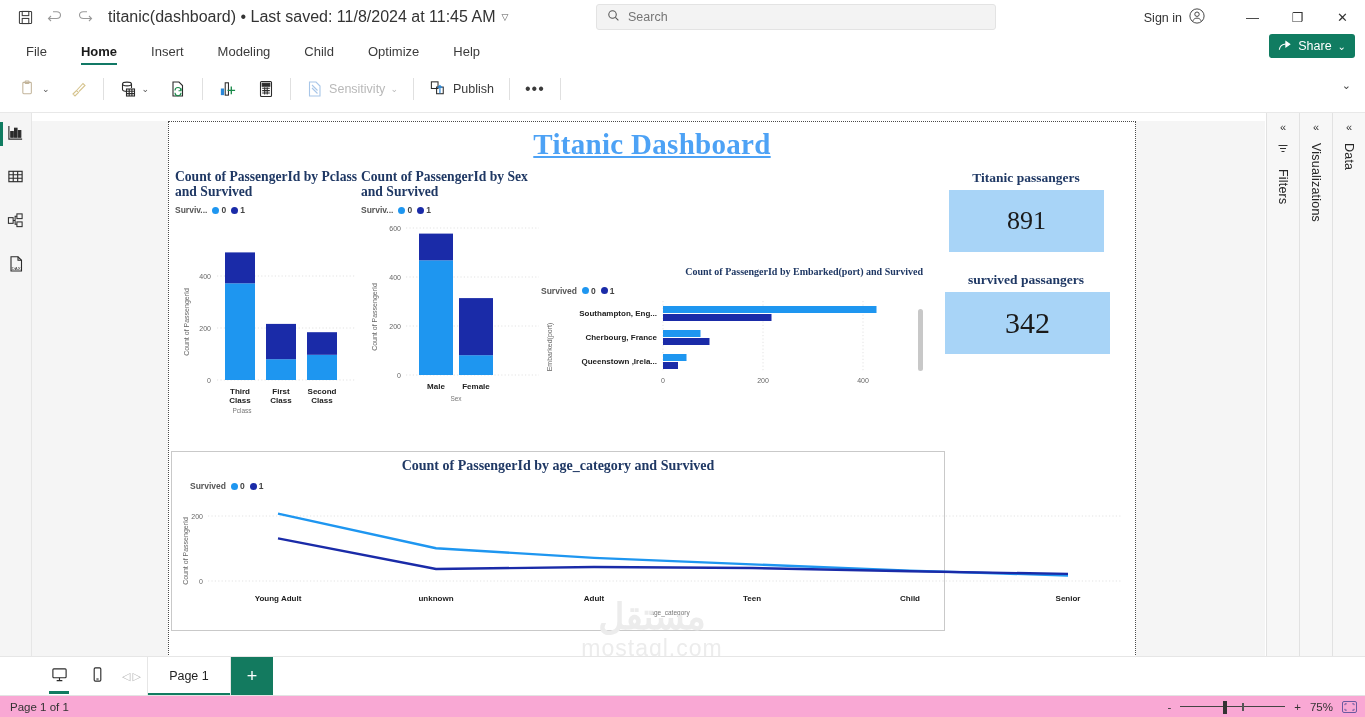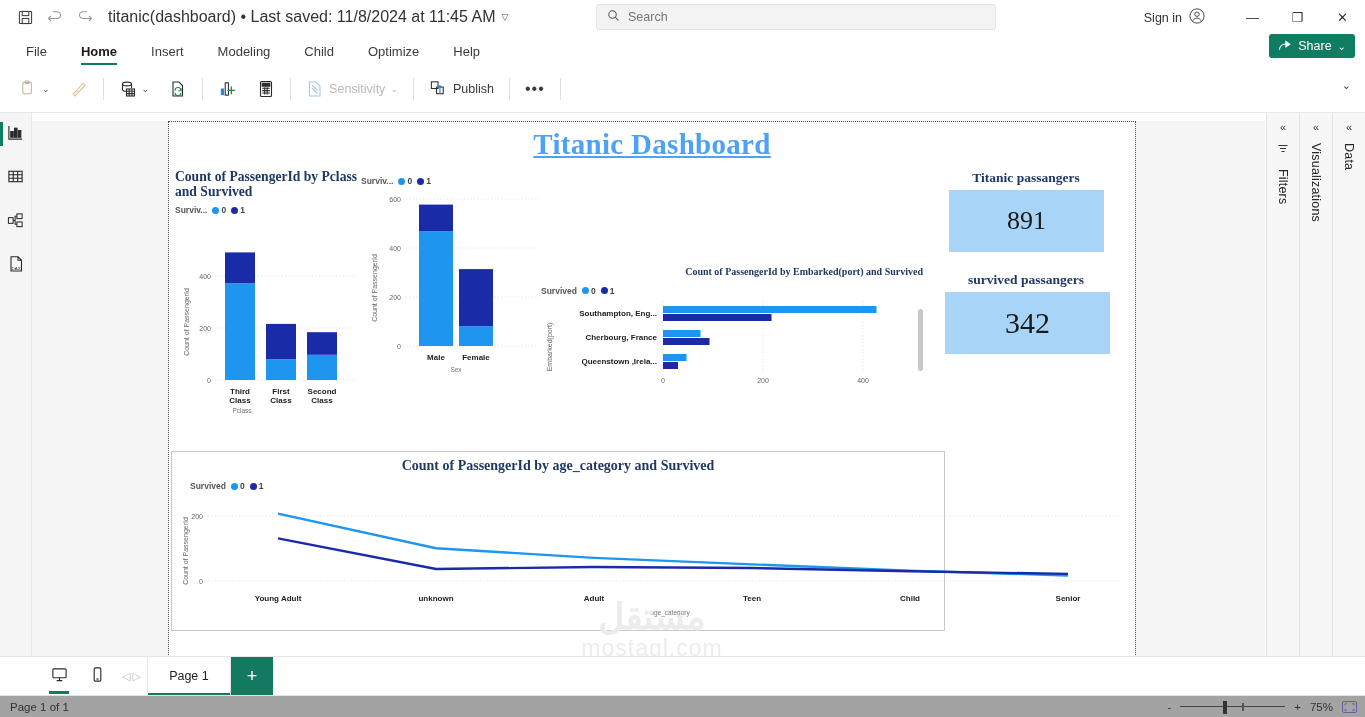--- a/index.html
+++ b/index.html
@@ -189,21 +189,21 @@
   }
   .pagetab::after {
     content:''; position: absolute; bottom: 0; left: 0; right: 0; height: 3px; background: #107c61;
   }
   .addpage {
     width: 42px; height: 39px; background: #137a5f; color: #fff;
     display: flex; align-items: center; justify-content: center; font-size: 18px;
   }
   .statusbar {
     position: absolute; left: 0; right: 0; bottom: 0; height: 22px;
-    background: #a3a3a3; border-top: 1px solid #e3e3e3;
+    background: #f9a8d4; border-top: 1px solid #e3e3e3;
     display: flex; align-items: center; font-size: 11.5px; color: #333; padding: 0 10px;
   }
   .zoomctl {
     position: absolute; right: 8px; display: flex; align-items: center; gap: 9px; font-size: 11.5px;
   }
   .zline { position: relative; width: 105px; height: 12px; }
   .zline .track { position: absolute; top: 5px; left: 0; right: 0; height: 1.5px; background: #444; }
   .zline .tick { position: absolute; top: 2px; left: 62px; width: 1.5px; height: 8px; background: #555; }
   .zline .thumb { position: absolute; top: 0px; left: 43px; width: 4px; height: 13px; background: #333; }
   .fitbox {
@@ -448,20 +448,21 @@
           <text class="axis-cat" x="65" y="186" text-anchor="middle">Class</text>
           <text class="axis-cat" x="106" y="177" text-anchor="middle">First</text>
           <text class="axis-cat" x="106" y="186" text-anchor="middle">Class</text>
           <text class="axis-cat" x="147" y="177" text-anchor="middle">Second</text>
           <text class="axis-cat" x="147" y="186" text-anchor="middle">Class</text>
         </svg>
         <div style="font-size:6.5px;color:#777;text-align:center;margin-left:-52px;margin-top:-2px;">Pclass</div>
       </div>
 
       <div class="visual" style="left:192px; top:48px; width:185px; height:240px;">
+        <div class="v-title" style="font-size:13.6px;">Count of PassengerId by Sex and Survived</div>
         <div class="legend" style="margin-top:6px;">
           <span class="lbl">Surviv...</span>
           <span class="item">
               <span class="ldot" style="background:#1E96F0"></span>
               <span>0</span>
             </span>
           <span class="item">
               <span class="ldot" style="background:#1A2BA8"></span>
               <span>1</span>
             </span>

